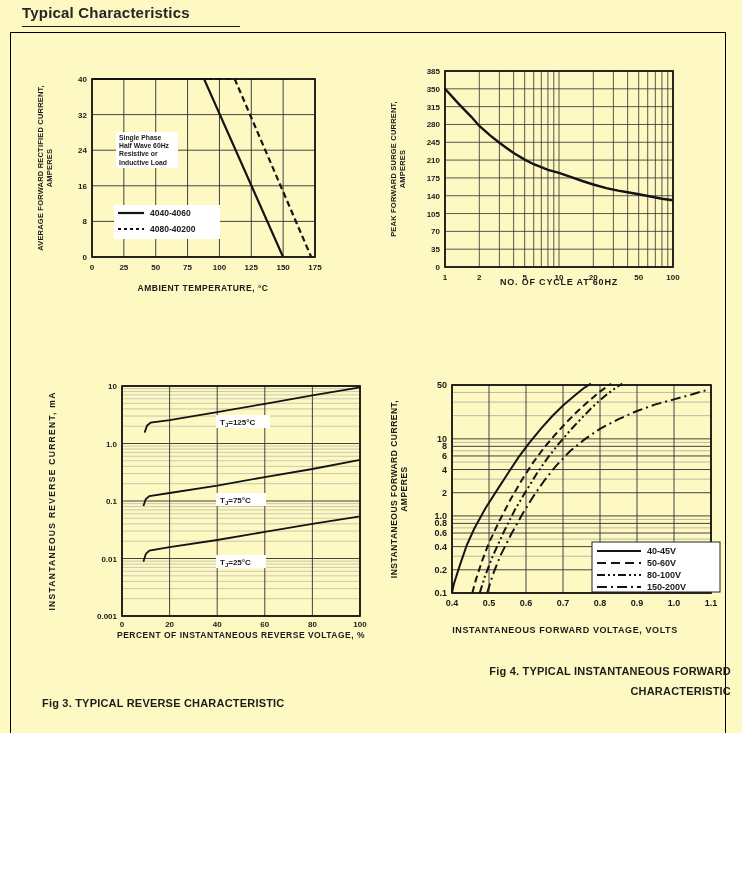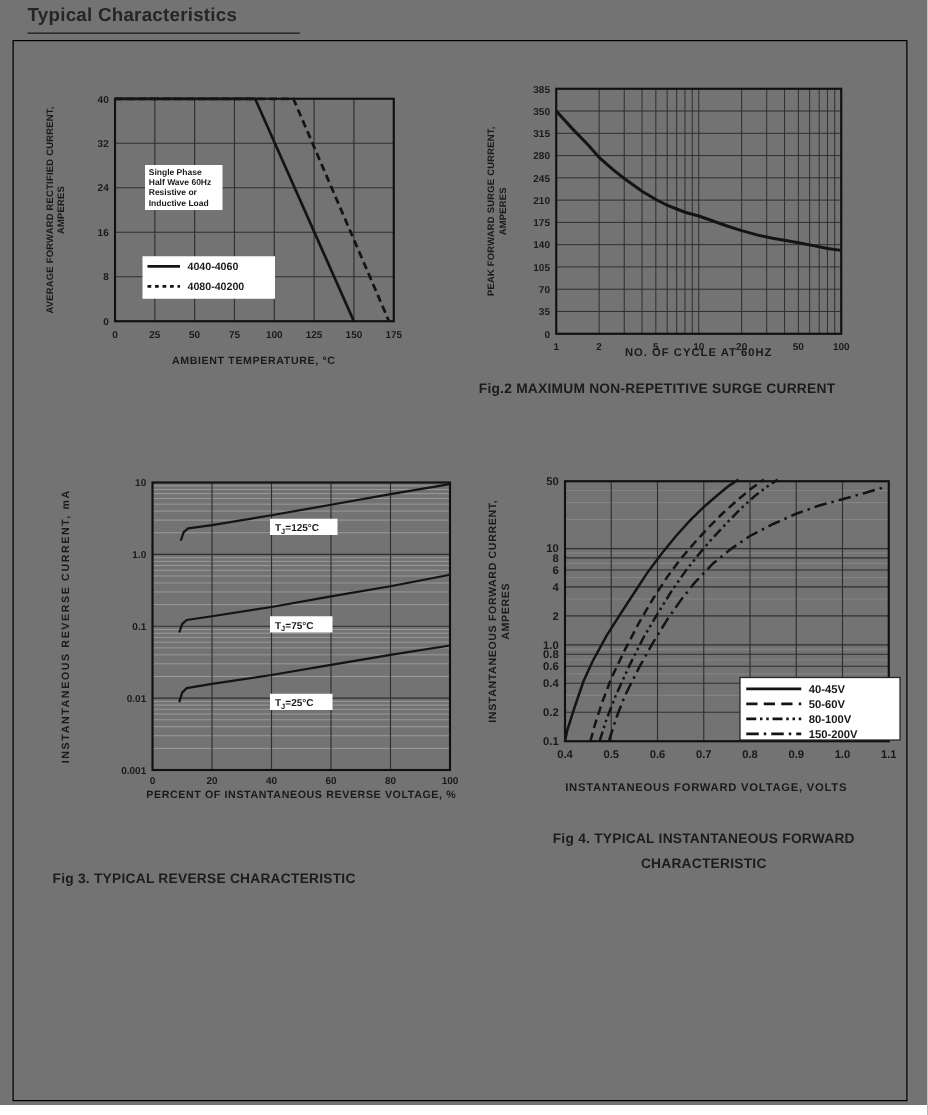--- a/index.html
+++ b/index.html
@@ -1,27 +1,27 @@
 <!DOCTYPE html>
 <html><head>
 <meta charset="utf-8">
 <style>
   html,body{margin:0;padding:0;background:#fff;}
-  .page{position:relative;width:742px;height:884px;background:#737373;overflow:hidden;
+  .page{position:relative;width:742px;height:733px;background:#fef9c3;overflow:hidden;
         font-family:"Liberation Sans",sans-serif;color:#1c1c1c;}
   .page-title{position:absolute;left:22px;top:4px;font-size:15px;font-weight:700;color:#252525;letter-spacing:0.2px;}
   .title-underline{position:absolute;left:22px;top:26px;width:218px;height:0;border-top:1.6px solid #1a1a1a;}
   .frame{position:absolute;left:10px;top:32px;width:714px;height:847px;border:1.7px solid #000;}
   svg.chart{position:absolute;overflow:visible;}
   svg.chart text{font-family:"Liberation Sans",sans-serif;fill:#1a1a1a;}
   .caption{position:absolute;font-size:11px;font-weight:700;color:#1c1c1c;letter-spacing:0.2px;white-space:pre-line;}
   .cap-1{left:38px;top:309px;}
   .cap-2{left:383px;top:305px;}
   .cap-3{left:42px;top:665px;margin-top:32px;}
-  .cap-4{left:412px;top:661px;width:302px;text-align:center;line-height:20px;}
+  .cap-4{left:429px;top:661px;width:302px;text-align:right;line-height:20px;}
 </style>
 </head>
 <body>
 
 <div class="page">
   <div class="page-title">Typical Characteristics</div>
   <div class="title-underline"></div>
   <div class="frame"></div>
 
   <svg class="chart" width="330" height="250" viewBox="0 0 330 250" style="left: 30px; top: 58px;">
@@ -264,17 +264,16 @@
       <line x1="212" y1="207" x2="256" y2="207" stroke="#141414" stroke-width="2.2" stroke-dasharray="8,3,2,3,2,3"></line>
       <text x="262" y="210" font-size="9" text-anchor="start" font-weight="700" letter-spacing="0">80-100V</text>
       <line x1="212" y1="219" x2="256" y2="219" stroke="#141414" stroke-width="2.2" stroke-dasharray="10,4,2,4"></line>
       <text x="262" y="222" font-size="9" text-anchor="start" font-weight="700" letter-spacing="0">150-200V</text>
       <text x="180" y="265" font-size="9" text-anchor="middle" font-weight="700" letter-spacing="0.6">INSTANTANEOUS FORWARD VOLTAGE, VOLTS</text>
       <g transform="translate(14,121) rotate(-90)">
         <text text-anchor="middle" font-size="8.5" font-weight="700" letter-spacing="0.5"><tspan x="0" dy="-2">INSTANTANEOUS FORWARD CURRENT,</tspan><tspan x="0" dy="10">AMPERES</tspan></text>
       </g>
     </svg>
 
-  <div class="caption cap-2">Fig.2 MAXIMUM NON-REPETITIVE SURGE CURRENT</div>
   <div class="caption cap-3">Fig 3. TYPICAL REVERSE CHARACTERISTIC</div>
   <div class="caption cap-4">Fig 4. TYPICAL INSTANTANEOUS FORWARD
 CHARACTERISTIC</div>
 </div>
 
 </body></html>

